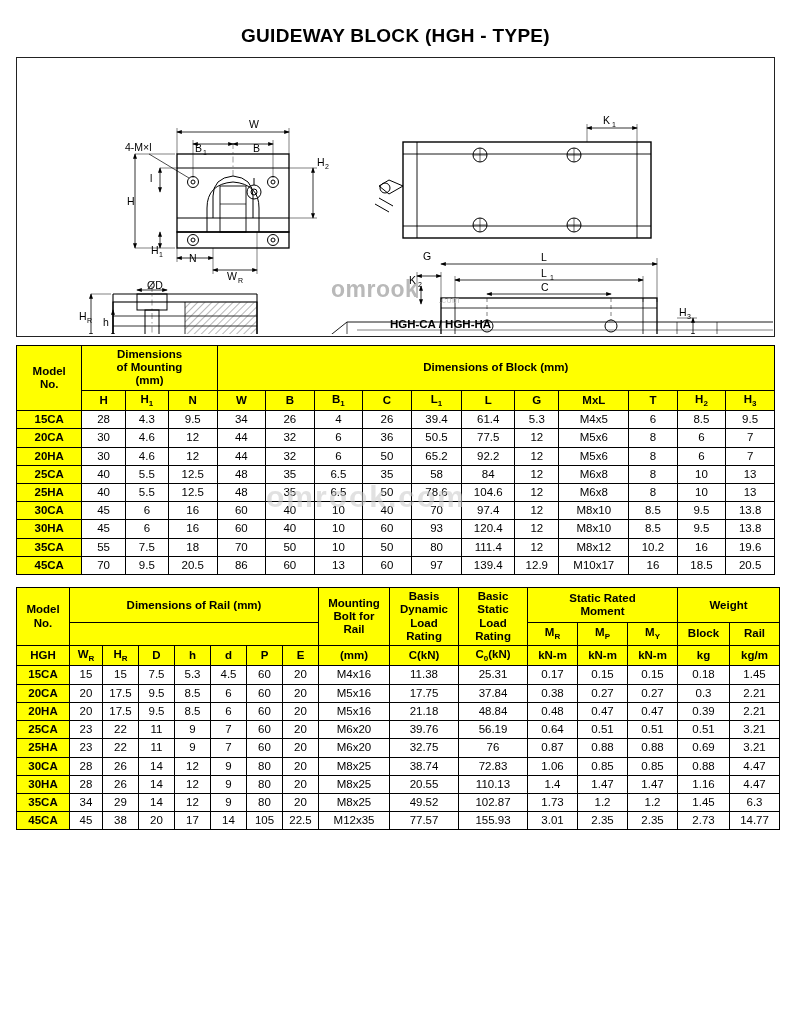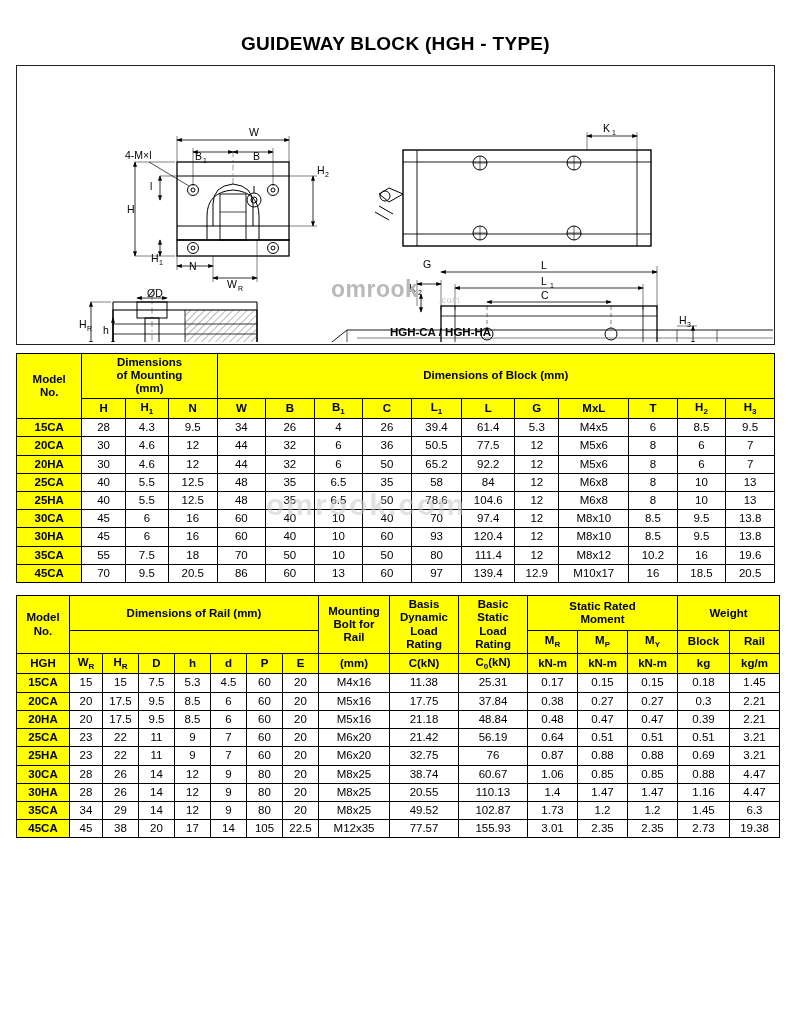--- a/index.html
+++ b/index.html
@@ -13,21 +13,21 @@
     font-family: "Liberation Sans", sans-serif;
     color: #000;
     position: relative;
     overflow: hidden;
   }
   .page {
     width: 791px;
     height: 892px;
     position: relative;
     box-sizing: border-box;
-    padding: 8px 14px;
+    padding: 0 14px;
   }
   .title {
     text-align: center;
     font-size: 19px;
     font-weight: bold;
     letter-spacing: 0.3px;
     padding-top: 25px;
     padding-bottom: 10px;
   }
 
@@ -687,21 +687,21 @@
         <tr>
             <td class="rowhead">25CA</td>
           <td>23</td>
             <td>22</td>
             <td>11</td>
             <td>9</td>
             <td>7</td>
             <td>60</td>
             <td>20</td>
             <td>M6x20</td>
-            <td>21.42</td>
+            <td>39.76</td>
             <td>56.19</td>
             <td>0.64</td>
             <td>0.51</td>
             <td>0.51</td>
             <td>0.51</td>
             <td>3.21</td>
         </tr>
         <tr>
             <td class="rowhead">25HA</td>
           <td>23</td>
@@ -724,21 +724,21 @@
             <td class="rowhead">30CA</td>
           <td>28</td>
             <td>26</td>
             <td>14</td>
             <td>12</td>
             <td>9</td>
             <td>80</td>
             <td>20</td>
             <td>M8x25</td>
             <td>38.74</td>
-            <td>60.67</td>
+            <td>72.83</td>
             <td>1.06</td>
             <td>0.85</td>
             <td>0.85</td>
             <td>0.88</td>
             <td>4.47</td>
         </tr>
         <tr>
             <td class="rowhead">30HA</td>
           <td>28</td>
             <td>26</td>
@@ -783,19 +783,19 @@
             <td>14</td>
             <td>105</td>
             <td>22.5</td>
             <td>M12x35</td>
             <td>77.57</td>
             <td>155.93</td>
             <td>3.01</td>
             <td>2.35</td>
             <td>2.35</td>
             <td>2.73</td>
-            <td>19.38</td>
+            <td>14.77</td>
         </tr>
       </tbody>
     </table>
   </div>
 
 </div>
 
 </body></html>

